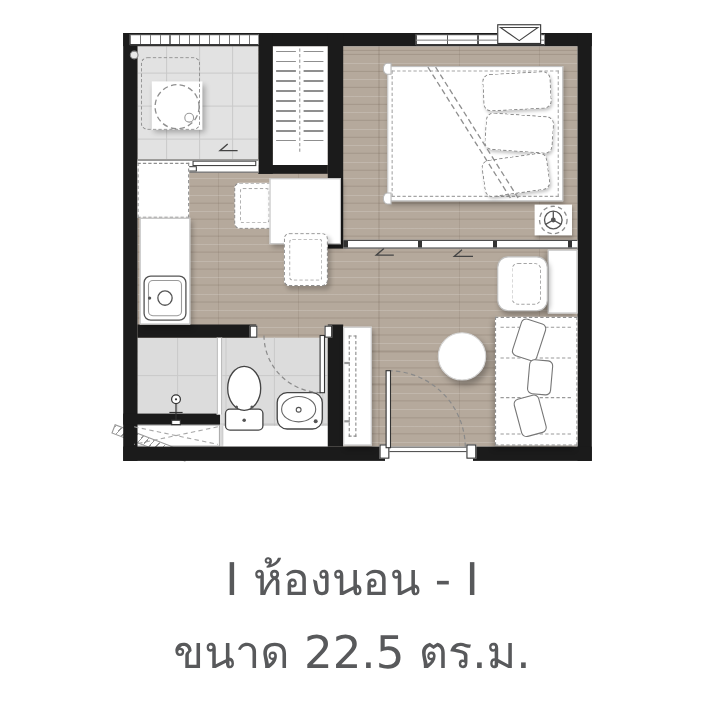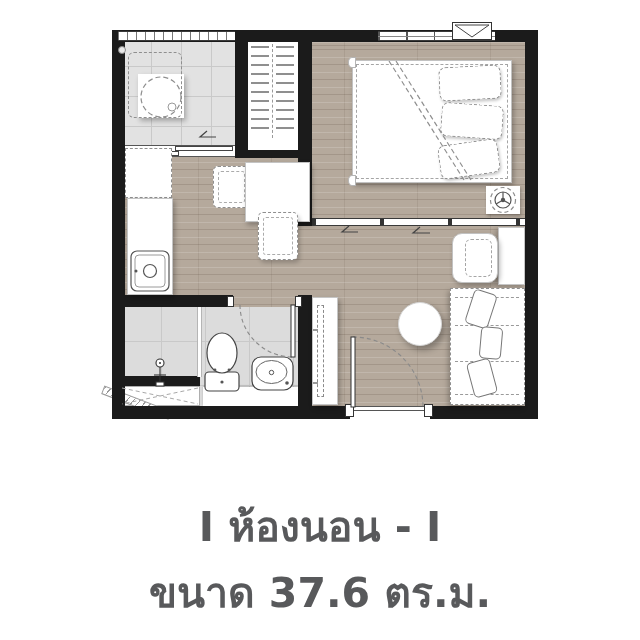--- a/index.html
+++ b/index.html
@@ -22,21 +22,21 @@
     background-image:linear-gradient(to right,#c9c9c9 1px,transparent 1px),
                      linear-gradient(to bottom,#c9c9c9 1px,transparent 1px)}
   .win{position:absolute;background:#fff;border-top:1px solid #3a3a3a;border-bottom:1px solid #3a3a3a}
   .pillow{position:absolute;background:#fff;border:1.2px dashed #8f8f8f;border-radius:7px;
           box-shadow:1px 2px 3px rgba(0,0,0,.22)}
   .spillow{position:absolute;background:#fff;border:1px solid #777;border-radius:5px}
   .sofaline{position:absolute;left:4px;width:64px;border-top:1px dashed #9a9a9a}
   .frameblk{position:absolute;background:#fff;border:1px solid #333}
   .hangers{position:absolute;background-image:repeating-linear-gradient(180deg,#8f8f8f 0 1.6px,transparent 1.6px 9px)}
   #caption{position:absolute;left:0;top:494px;width:640px;text-align:center;
-           font-weight:bold;font-size:41px;line-height:66px;color:#58595b}
+           font-weight:normal;font-size:41px;line-height:66px;color:#58595b}
 </style>
 </head>
 <body>
 
 <div id="stage">
   <div id="plan">
 
     <div class="floor-wood"></div>
     <div class="tiles" style="left:13px;top:12px;width:110px;height:103px;background-size:30px 30px;background-position:-4px -6px"></div>
     <div class="abs" style="left:136px;top:12px;width:50px;height:108px;background:#fff"></div>
@@ -192,15 +192,15 @@
 
       <g>
         <path d="M241,307 A70,70 0 0 1 311,377" fill="none" stroke="#8a8a8a" stroke-width="1.1" stroke-dasharray="4 3"></path>
         <rect x="239" y="307" width="4" height="70" fill="#fff" stroke="#333" stroke-width="1"></rect>
       </g>
     </svg>
   </div>
 
   <div id="caption">
     <div>I ห้องนอน - I</div>
-    <div>ขนาด 37.6 ตร.ม.</div>
+    <div>ขนาด 22.5 ตร.ม.</div>
   </div>
 </div>
 
 </body></html>

